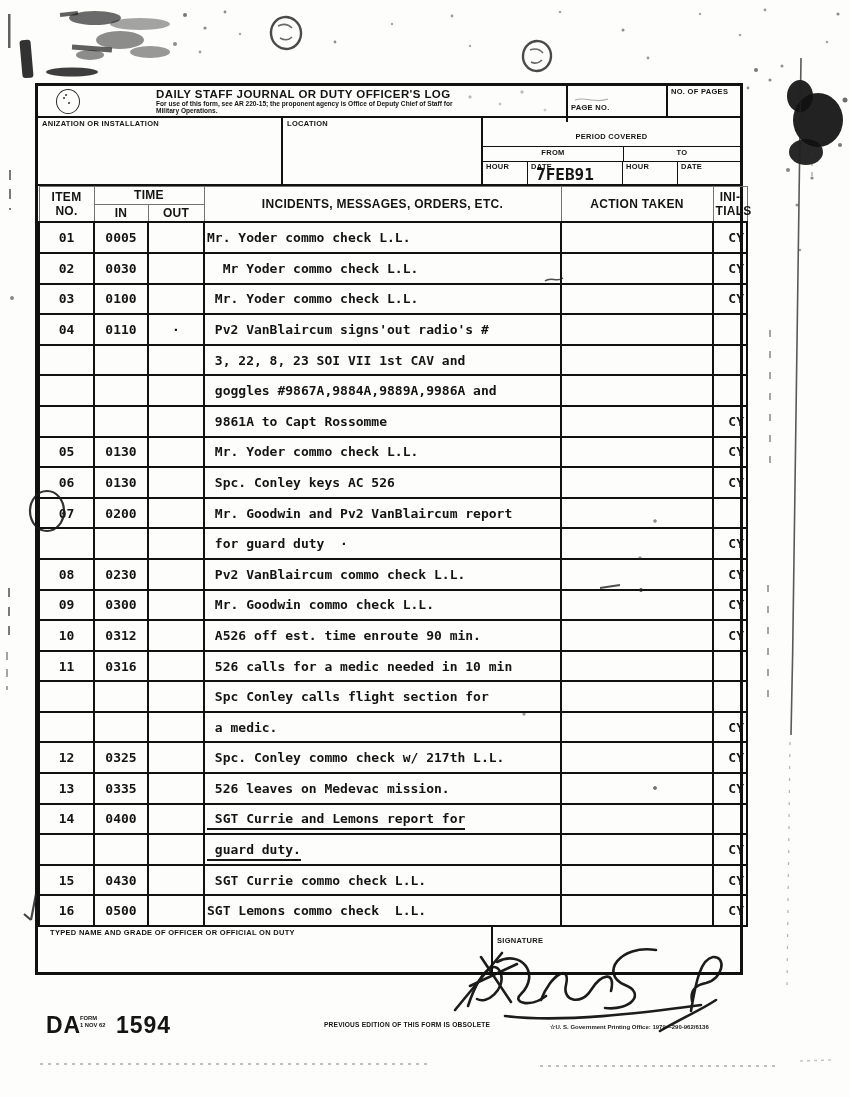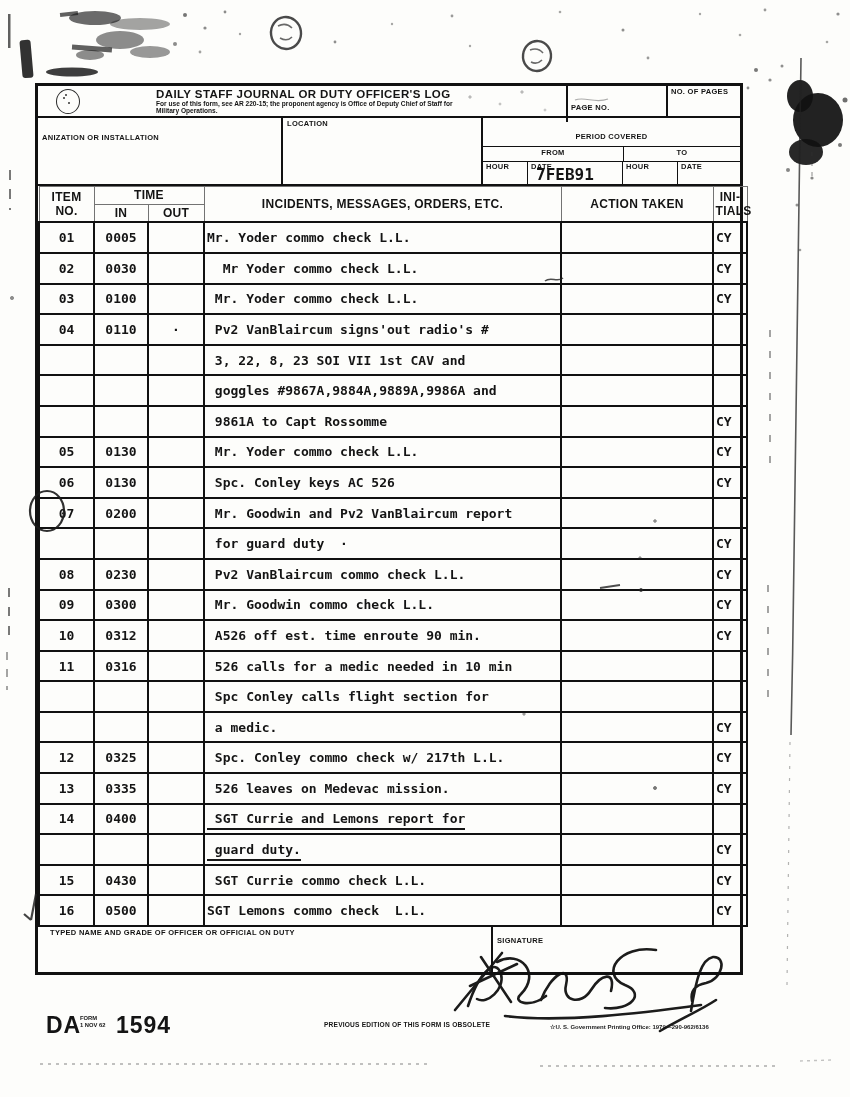--- a/index.html
+++ b/index.html
@@ -20,21 +20,21 @@
   .seal{ position:absolute; left:18px; top:3px; width:22px; height:23px;
     border:1.8px solid #2a2a2a; border-radius:50%; }
   .seal i{ position:absolute; width:2px; height:2px; background:#333; border-radius:50%; }
   .title-block{ position:absolute; left:118px; top:2px; width:400px; }
   .form-title{ font-size:11.5px; font-weight:bold; letter-spacing:.4px; white-space:nowrap; }
   .form-subtitle{ font-size:6.6px; font-weight:bold; line-height:1.12; width:300px; }
   .pageno-cell{ flex:0 0 92px; border-left:2px solid #111; padding:18px 3px; }
   .pages-cell{ flex:1; border-left:2px solid #111; padding:2px 3px; }
   
   .hrow2{ display:flex; height:66px; border-bottom:2.5px solid #111; }
-  .org-cell{ flex:0 0 235px; padding:16px 4px; }
+  .org-cell{ flex:0 0 235px; padding:2px 4px; }
   .loc-cell{ flex:0 0 190px; border-left:2px solid #111; padding:2px 4px; }
   .period-cell{ flex:1; border-left:2px solid #111; display:flex; flex-direction:column; }
   .period-label{ height:13px; border-bottom:1.5px solid #111; text-align:center; padding-top:15px; }
   .fromto-row{ display:flex; height:14px; border-bottom:1.5px solid #111; }
   .ft-from{ flex:0 0 140px; border-right:1.5px solid #111; text-align:center; padding-top:2px; }
   .ft-to{ flex:1; text-align:center; padding-top:2px; }
   .hourdate-row{ display:flex; flex:1; }
   .hd-cell{ position:relative; padding:1px 3px; box-sizing:border-box; }
   .hd-fh{ flex:0 0 45px; border-right:1.5px solid #111; }
   .hd-fd{ flex:0 0 95px; border-right:1.5px solid #111; }
@@ -47,21 +47,21 @@
   table.log th{ border:1px solid #737373; font-size:12px; font-weight:bold;
     letter-spacing:.3px; padding:1px 2px; white-space:pre-line; line-height:1.2; }
   table.log thead tr.r1 th{ height:15px; }
   table.log thead tr.r2 th{ height:11px;margin-top:41px; }
   table.log td{ border:2px solid #111; height:30.6px; padding:0 2px;
     font-family:"DejaVu Sans Mono", monospace; font-size:13px; font-weight:bold;
     white-space:pre; overflow:hidden; vertical-align:middle; box-sizing:border-box; }
   td.item-cell{ text-align:center; font-size:12.5px; }
   td.time-in-cell{ text-align:center; font-size:12.5px; }
   td.time-out-cell{ text-align:center; font-size:12px; }
-  td.initials-cell{ font-size:12px; text-align:left; }
+  td.initials-cell{ font-size:12px; text-align:right; }
   span.struck{ border-bottom:2.5px solid #161616; padding-bottom:2px; }
   
   .frow{ display:flex; height:45px; }
   .typedname-cell{ flex:0 0 429px; padding:2px 12px; }
   .signature-cell{ flex:1; border-left:2px solid #111; padding:2px 4px; position:relative; }
   
   .da-line{ position:absolute; left:38px; top:1012px; width:760px; height:40px; }
   .da-prefix{ position:absolute; left:8px; top:0; font-size:23px; font-weight:900; letter-spacing:1px; }
   .da-stack{ position:absolute; left:42px; top:3px; font-size:5.8px; font-weight:bold; line-height:1.2; }
   .da-number{ position:absolute; left:78px; top:0; font-size:23px; font-weight:900; letter-spacing:1px; }

